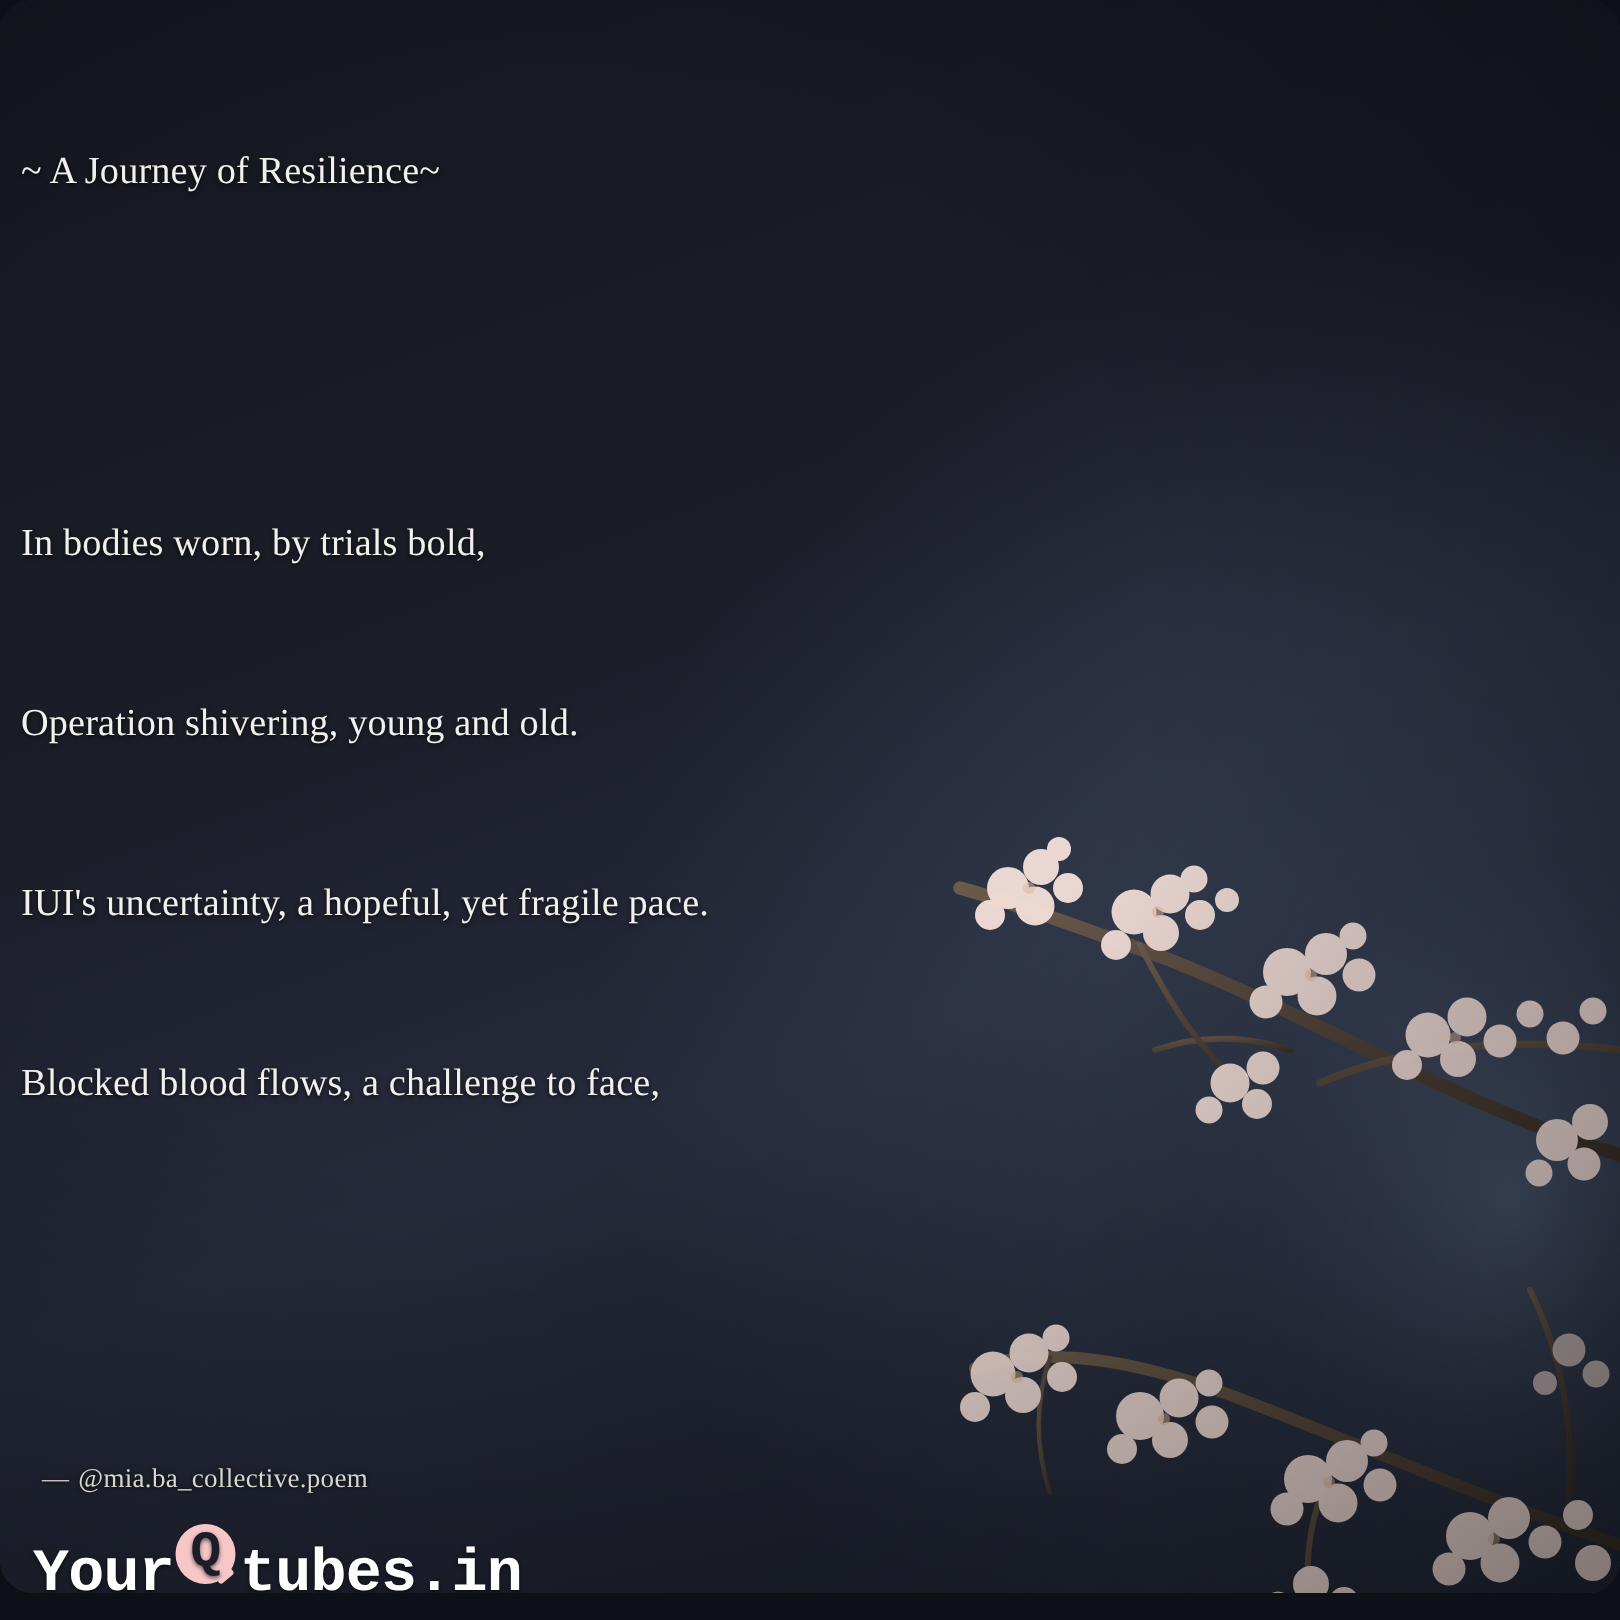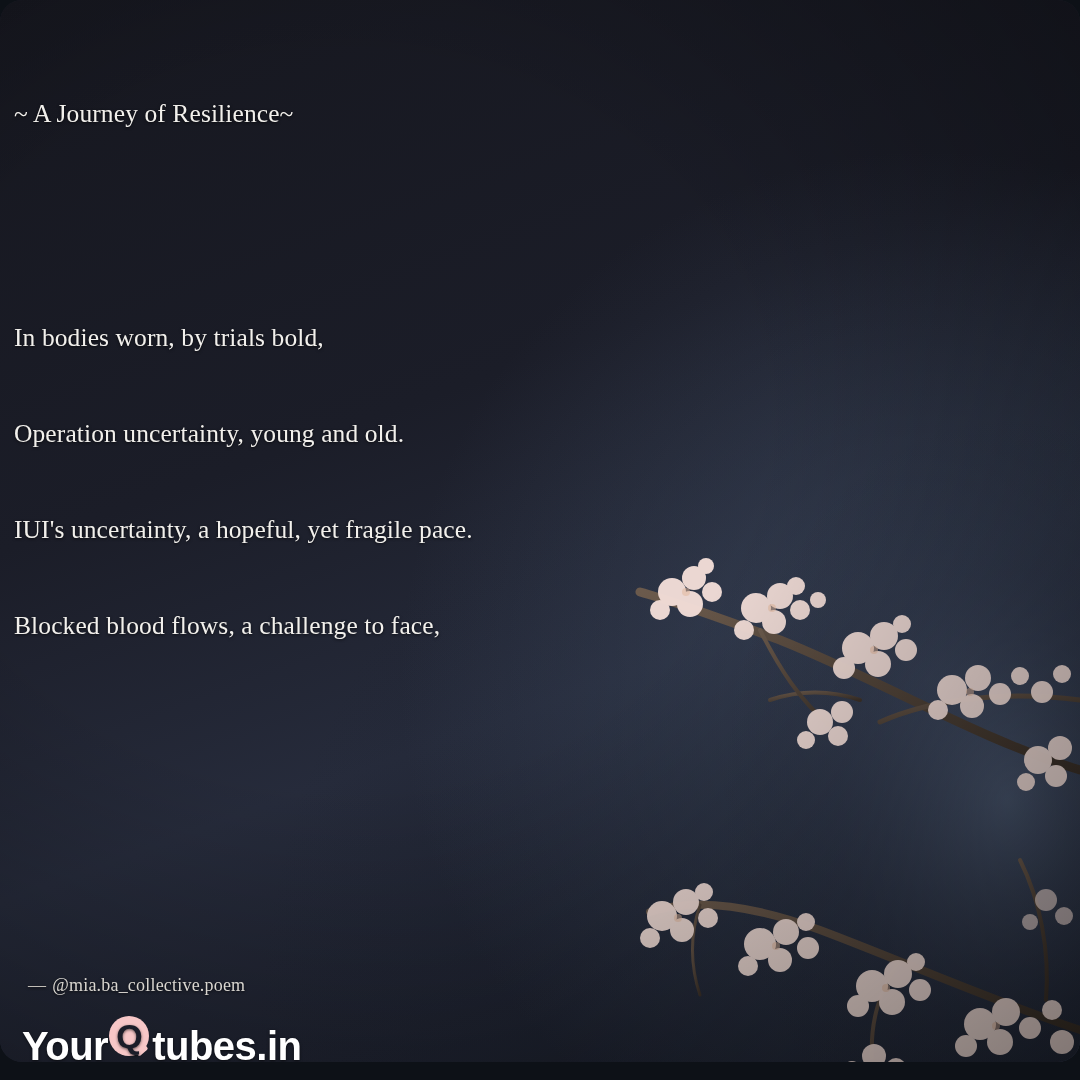--- a/index.html
+++ b/index.html
@@ -52,20 +52,21 @@
   }
   .poem .title {
     display: block;
     margin-bottom: 32px;
   }
   .stanza {
     margin: 0 0 32px 0;
   }
   .stanza .line {
     display: block;
+    margin-top: 24px;
   }
 
   
   .credit {
     position: absolute;
     left: 28px;
     top: 975px;
     color: #d9d6d0;
     font-size: 18px;
     letter-spacing: 0.2px;
@@ -77,21 +78,21 @@
     color: #c9c6c0;
   }
 
   
   .logo {
     position: absolute;
     left: 22px;
     top: 1018px;
     display: flex;
     align-items: baseline;
-    font-family: Liberation Sans, sans-serif;
+    font-family: Liberation Mono, monospace;
     font-weight: bold;
     font-size: 40px;
     color: #ffffff;
     letter-spacing: -0.5px;
     text-shadow: 0 1px 3px rgba(0,0,0,0.6);
   }
   .logo .q-wrap {
     position: relative;
     display: inline-block;
     width: 42px;
@@ -270,21 +271,21 @@
     </g>
   </svg>
 
   <div class="vignette"></div>
 
   <div class="poem">
     <span class="title">~ A Journey of Resilience~</span>
 
     <div class="stanza">
       <span class="line">In bodies worn, by trials bold,</span>
-      <span class="line">Operation uncertainty, young and old.</span>
+      <span class="line">Operation shivering, young and old.</span>
       <span class="line">IUI's uncertainty, a hopeful, yet fragile pace.</span>
       <span class="line">Blocked blood flows, a challenge to face,</span>
     </div>
 
     <div class="stanza">
       
       
     </div>
 
     

